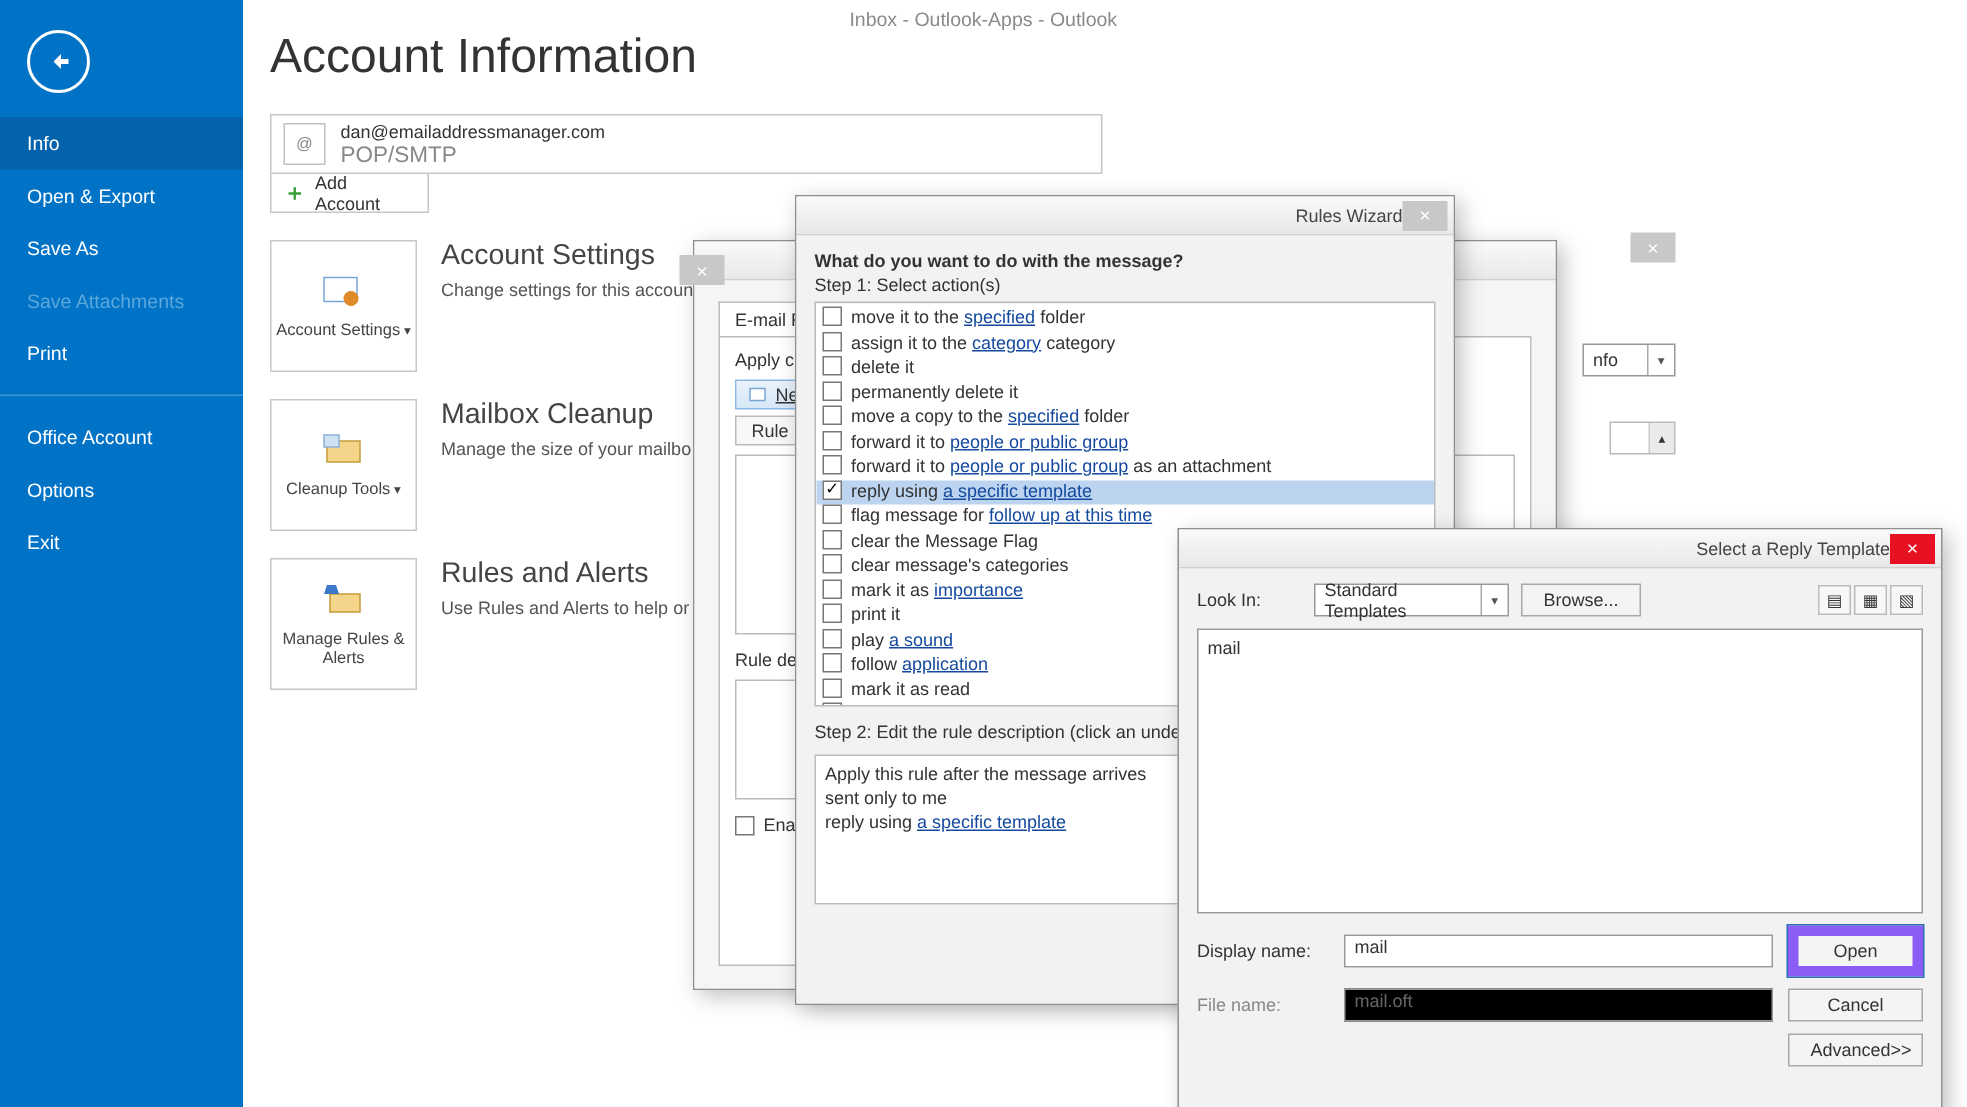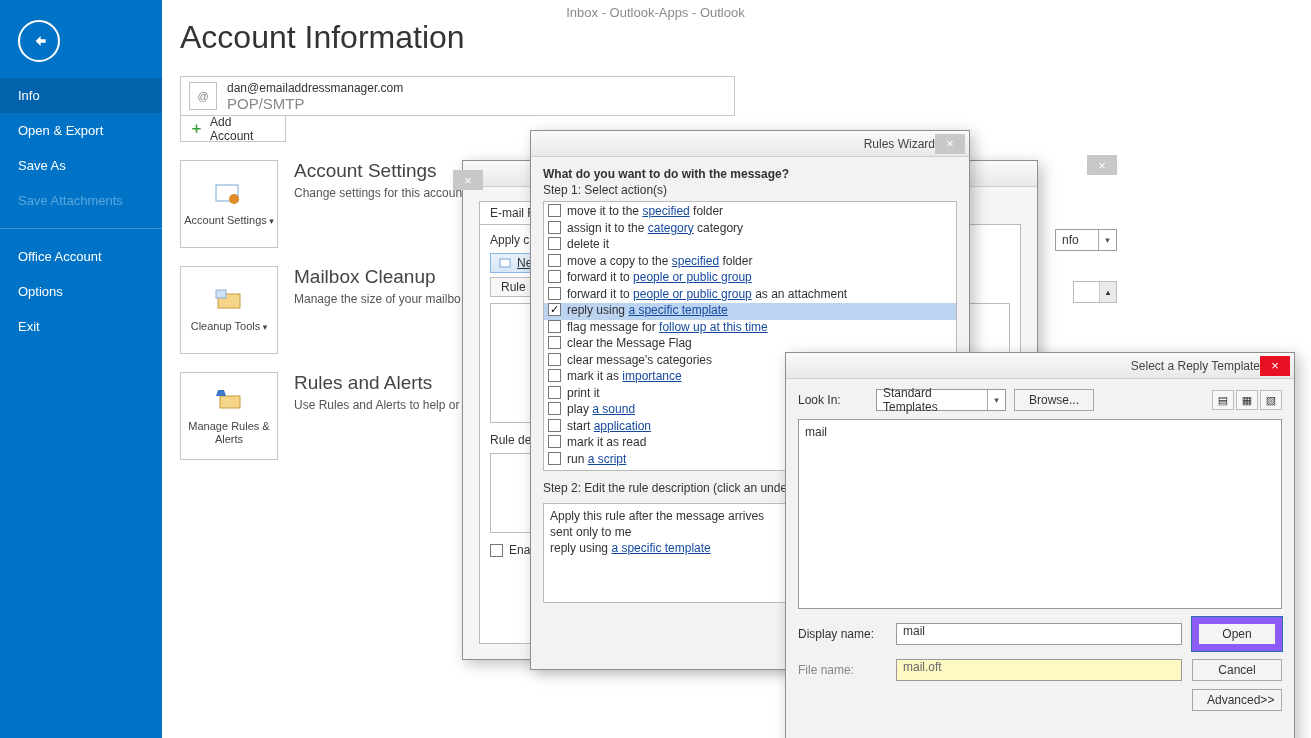--- a/index.html
+++ b/index.html
@@ -238,21 +238,21 @@
   .list-pane {
     border: 1px solid #999; background:#fff;
     height: 190px; padding: 4px;
   }
   .list-pane .item { padding: 1px 2px; }
   .txtinput {
     border: 1px solid #999; background:#fff;
     height: 22px; padding: 0 6px;
     flex: 1;
   }
-  .txtinput.ro { background:#fef9c3; color:#666; }
+  .txtinput.ro { background:#000000; color:#666; }
   .bottom-grid {
     display:grid;
     grid-template-columns: 88px 1fr 90px;
     gap: 8px 10px;
     align-items:center;
     margin-top: 8px;
   }
 </style>
 </head>
 <body>
@@ -262,20 +262,21 @@
 <div class="sidebar">
   <div class="back-btn">
     <svg viewBox="0 0 24 24">
         <path d="M14 6l-6 6 6 6v-4h6v-4h-6z"></path>
       </svg>
   </div>
   <div class="side-item selected">Info</div>
   <div class="side-item">Open &amp; Export</div>
   <div class="side-item">Save As</div>
   <div class="side-item disabled">Save Attachments</div>
+  <div class="side-item">Print</div>
   <div class="side-sep"></div>
   <div class="side-item">Office Account</div>
   <div class="side-item">Options</div>
   <div class="side-item">Exit</div>
 </div>
 
 <div class="main">
   <div class="page-title">Account Information</div>
 
   <div class="account-combo">
@@ -403,20 +404,24 @@
         <div class="actrow">
           <span class="cbx"></span>
           <span><span>assign it to the </span><span class="lnk">category</span><span> category</span></span>
         </div>
         <div class="actrow">
           <span class="cbx"></span>
           <span><span>delete it</span></span>
         </div>
         <div class="actrow">
           <span class="cbx"></span>
+          <span><span>permanently delete it</span></span>
+        </div>
+        <div class="actrow">
+          <span class="cbx"></span>
           <span><span>move a copy to the </span><span class="lnk">specified</span><span> folder</span></span>
         </div>
         <div class="actrow">
           <span class="cbx"></span>
           <span><span>forward it to </span><span class="lnk">people or public group</span></span>
         </div>
         <div class="actrow">
           <span class="cbx"></span>
           <span><span>forward it to </span><span class="lnk">people or public group</span><span> as an attachment</span></span>
         </div>
@@ -443,21 +448,21 @@
         <div class="actrow">
           <span class="cbx"></span>
           <span><span>print it</span></span>
         </div>
         <div class="actrow">
           <span class="cbx"></span>
           <span><span>play </span><span class="lnk">a sound</span></span>
         </div>
         <div class="actrow">
           <span class="cbx"></span>
-          <span><span>start </span><span class="lnk">application</span></span>
+          <span><span>follow </span><span class="lnk">application</span></span>
         </div>
         <div class="actrow">
           <span class="cbx"></span>
           <span><span>mark it as read</span></span>
         </div>
         <div class="actrow">
           <span class="cbx"></span>
           <span><span>run </span><span class="lnk">a script</span></span>
         </div>
       </div>

